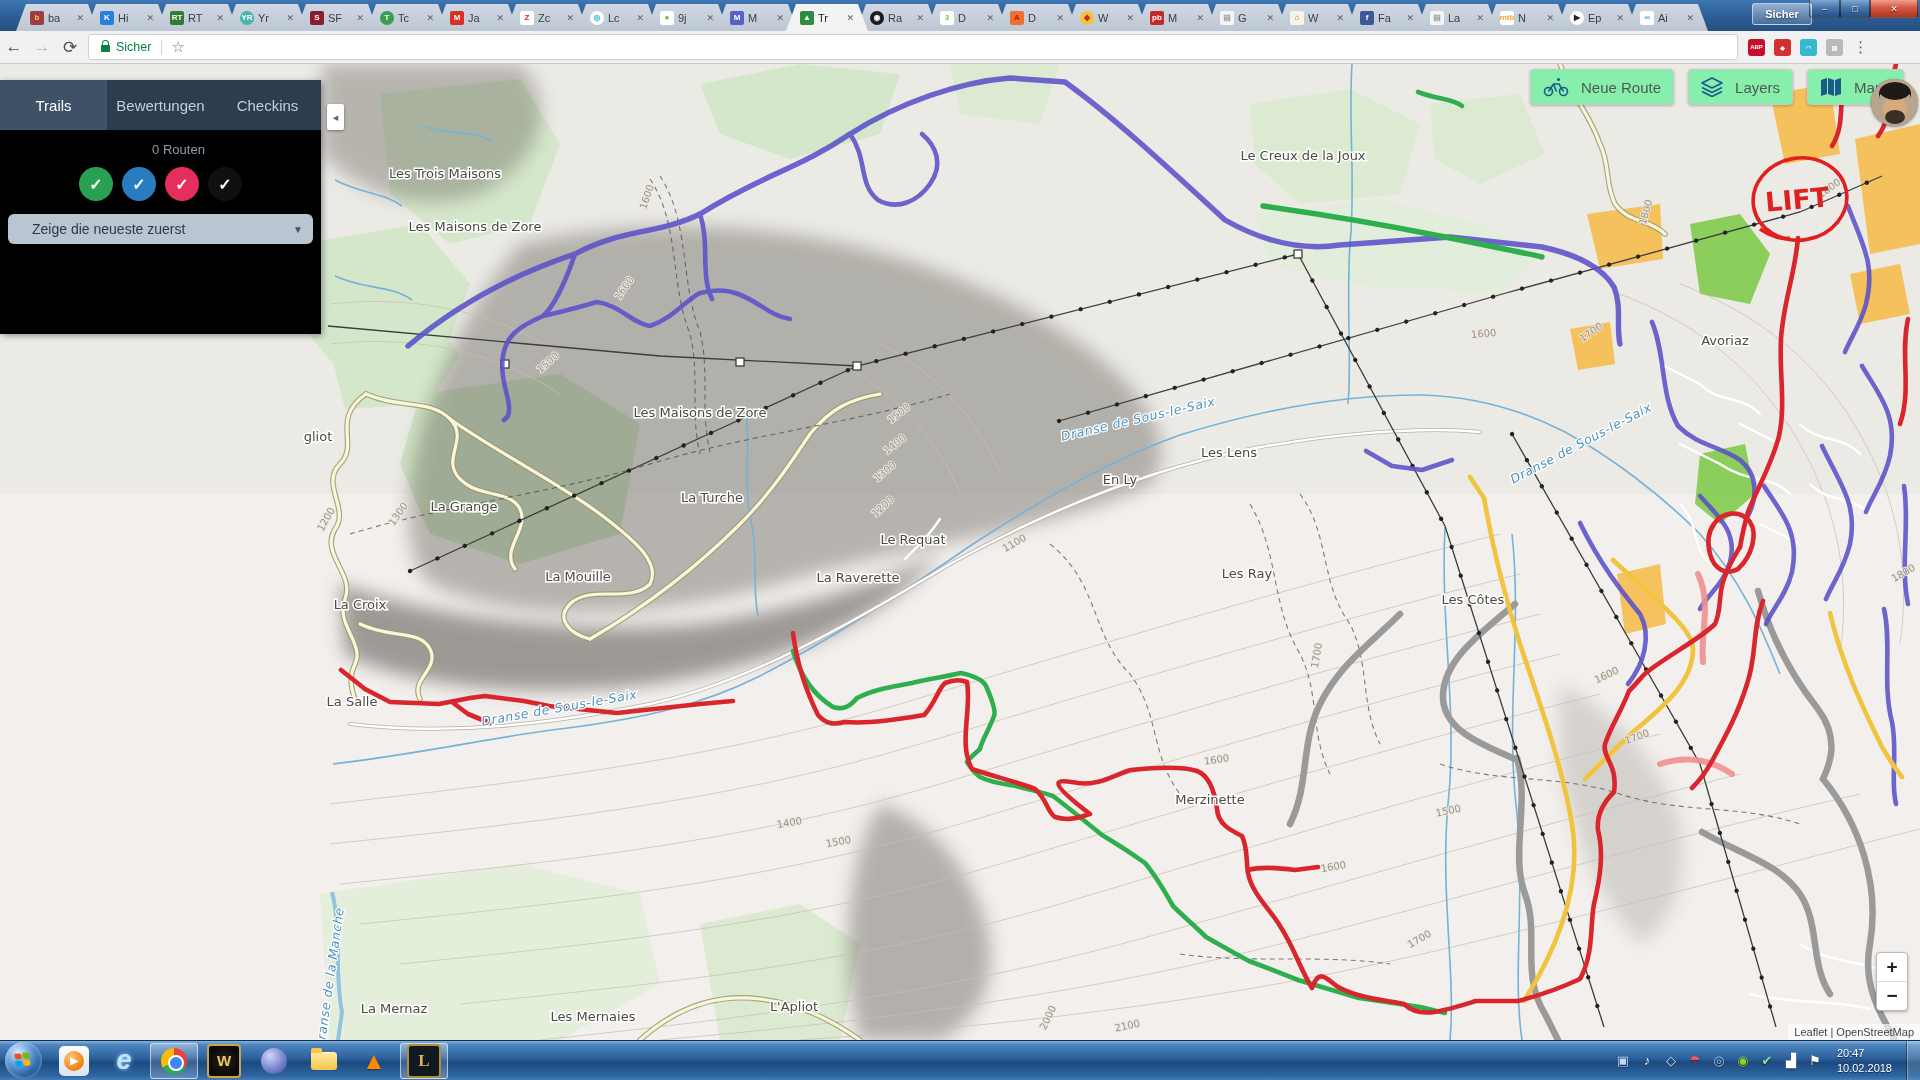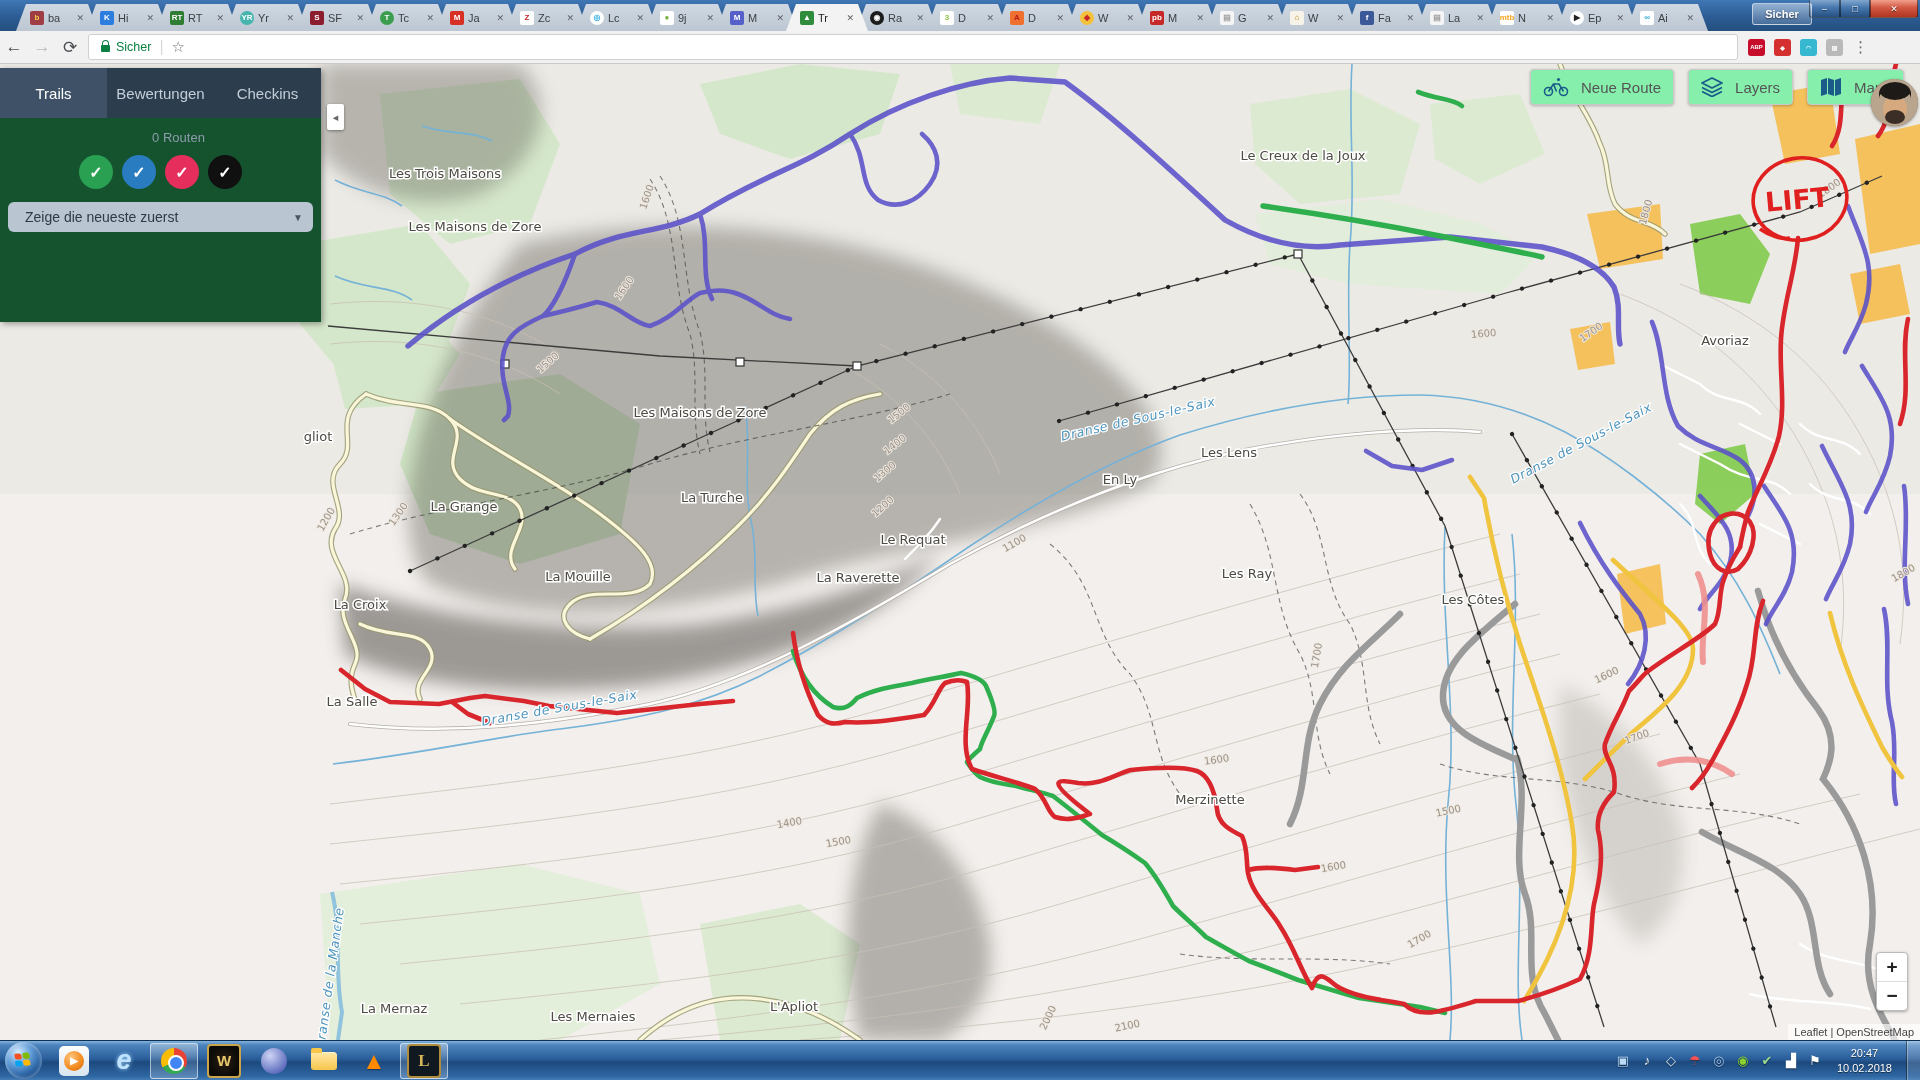--- a/index.html
+++ b/index.html
@@ -49,33 +49,33 @@
   .ext-row{display:flex;align-items:center;margin-left:10px;gap:9px;}
   .ext{width:17px;height:17px;border-radius:3px;display:flex;align-items:center;justify-content:center;
     color:#fff;font-size:6px;font-weight:bold;cursor:pointer;}
   .menu-dots{font-size:15px;color:#5f6368;margin-left:10px;cursor:pointer;}
 
   
   .content{position:absolute;left:0;top:64px;width:1920px;height:976px;overflow:hidden;}
   #mapsvg{position:absolute;left:0;top:0;cursor:grab;}
 
   
-  .sidebar{position:absolute;left:0;top:4px;width:321px;height:254px;background:#14532d;box-shadow:2px 2px 6px rgba(0,0,0,.35);}
+  .sidebar{position:absolute;left:0;top:16px;width:321px;height:254px;background:#000000;box-shadow:2px 2px 6px rgba(0,0,0,.35);}
   .sb-tabs{display:flex;height:50px;background:#2c3d4e;}
   .sb-tab{flex:1;display:flex;align-items:center;justify-content:center;font-size:15px;color:#c3ced8;cursor:pointer;}
   .sb-tab.active{background:#3e5166;color:#fff;}
   .sb-count{text-align:center;color:#8c9cac;font-size:13px;margin-top:12px;padding-left:36px;}
   .sb-circles{display:flex;justify-content:center;gap:9px;margin-top:10px;}
   .sb-circle{width:34px;height:34px;border-radius:50%;display:flex;align-items:center;justify-content:center;
     color:#fff;font-size:16px;font-weight:bold;cursor:pointer;}
   .sb-search{display:block;width:305px;margin:14px auto 0;height:30px;border:none;border-radius:6px;
     background:#b9c5d1;font-style:italic;font-size:14px;color:#5d6b79;padding:0 13px;box-sizing:border-box;font-family:"Liberation Sans",sans-serif;}
   .sb-search::placeholder{color:#8795a4;}
   .sb-select{position:relative;width:305px;margin:13px auto 0;height:30px;border-radius:6px;background:#b9c5d1;
-    display:flex;align-items:center;padding:0 17px;box-sizing:border-box;font-size:14px;color:#2e3a45;cursor:pointer;}
+    display:flex;align-items:center;padding:0 24px;box-sizing:border-box;font-size:14px;color:#2e3a45;cursor:pointer;}
   .sb-select .chev{position:absolute;right:10px;color:#4a5663;font-size:10px;}
   .collapse-btn{position:absolute;left:327px;top:40px;width:17px;height:26px;background:#fff;border-radius:2px;
     box-shadow:0 1px 3px rgba(0,0,0,.4);display:flex;align-items:center;justify-content:center;
     color:#666;font-size:11px;cursor:pointer;}
 
   
   .map-btns{position:absolute;top:5px;left:1530px;display:flex;gap:14px;}
   .map-btn{height:34px;background:#86efac;border:1px solid #c9c9c9;border-radius:4px;display:flex;align-items:center;
     padding:0 12px;gap:12px;font-size:15px;color:#555;cursor:pointer;box-shadow:0 1px 3px rgba(0,0,0,.25);}
   .map-btn svg{display:block;}
@@ -111,21 +111,21 @@
     background:#4285f4;border:2px solid #fff;}
   .app-wow .ic{border-radius:4px;background:radial-gradient(circle,#2a2014,#0c0a06 70%);border:2px solid #c9a44a;color:#e8c86a;font-size:15px;}
   .app-orb .ic span{width:26px;height:26px;border-radius:50%;background:radial-gradient(circle at 35% 30%,#cdd4f5,#7986cb 55%,#3949ab);}
   .app-explorer .ic span{width:26px;height:18px;background:linear-gradient(#ffe9a8,#f7c64a);border-radius:2px 4px 3px 3px;position:relative;box-shadow:inset 0 1px 0 #fff8;}
   .app-explorer .ic span:before{content:"";position:absolute;left:0;top:-4px;width:11px;height:5px;background:#f7c64a;border-radius:2px 2px 0 0;}
   .app-vlc .ic{color:#ff8a00;font-size:24px;text-shadow:0 1px 1px #00000066;}
   .app-lol .ic{border-radius:4px;background:#101820;border:2px solid #b08d3e;color:#d8b45a;font-family:"Liberation Serif",serif;font-size:17px;}
   .tray{margin-left:auto;display:flex;align-items:center;gap:4px;}
   .tray-ic{width:20px;height:20px;display:flex;align-items:center;justify-content:center;font-size:13px;cursor:pointer;
     text-shadow:0 1px 1px rgba(0,0,0,.5);}
-  .clock{color:#fff;font-size:11px;text-align:center;line-height:1.35;margin:0 10px 0 8px;text-shadow:0 1px 1px rgba(0,0,0,.6);cursor:default;}
+  .clock{color:#fff;font-size:11px;text-align:left;line-height:1.35;margin:0 10px 0 8px;text-shadow:0 1px 1px rgba(0,0,0,.6);cursor:default;}
   .showdesk{width:13px;height:40px;background:linear-gradient(rgba(255,255,255,.25),rgba(255,255,255,.08));
     border-left:1px solid rgba(0,0,0,.5);box-shadow:inset 1px 0 0 rgba(255,255,255,.3);cursor:pointer;}
 
   
   .lbl-place{font:13px "DejaVu Sans",sans-serif;fill:#4c4a43;paint-order:stroke;stroke:#ffffff;stroke-width:3px;text-anchor:middle;}
   .lbl-water{font:italic 12.5px "DejaVu Sans",sans-serif;fill:#4e94bc;paint-order:stroke;stroke:#fff;stroke-width:2.5px;text-anchor:middle;letter-spacing:.6px;}
   .lbl-contour{font:10px "DejaVu Sans",sans-serif;fill:#9b9187;paint-order:stroke;stroke:#eee8e0;stroke-width:2px;text-anchor:middle;}
   .lbl-lift{font:bold 27px "DejaVu Sans",sans-serif;fill:#e01f1f;text-anchor:middle;}
 </style>
 </head>

